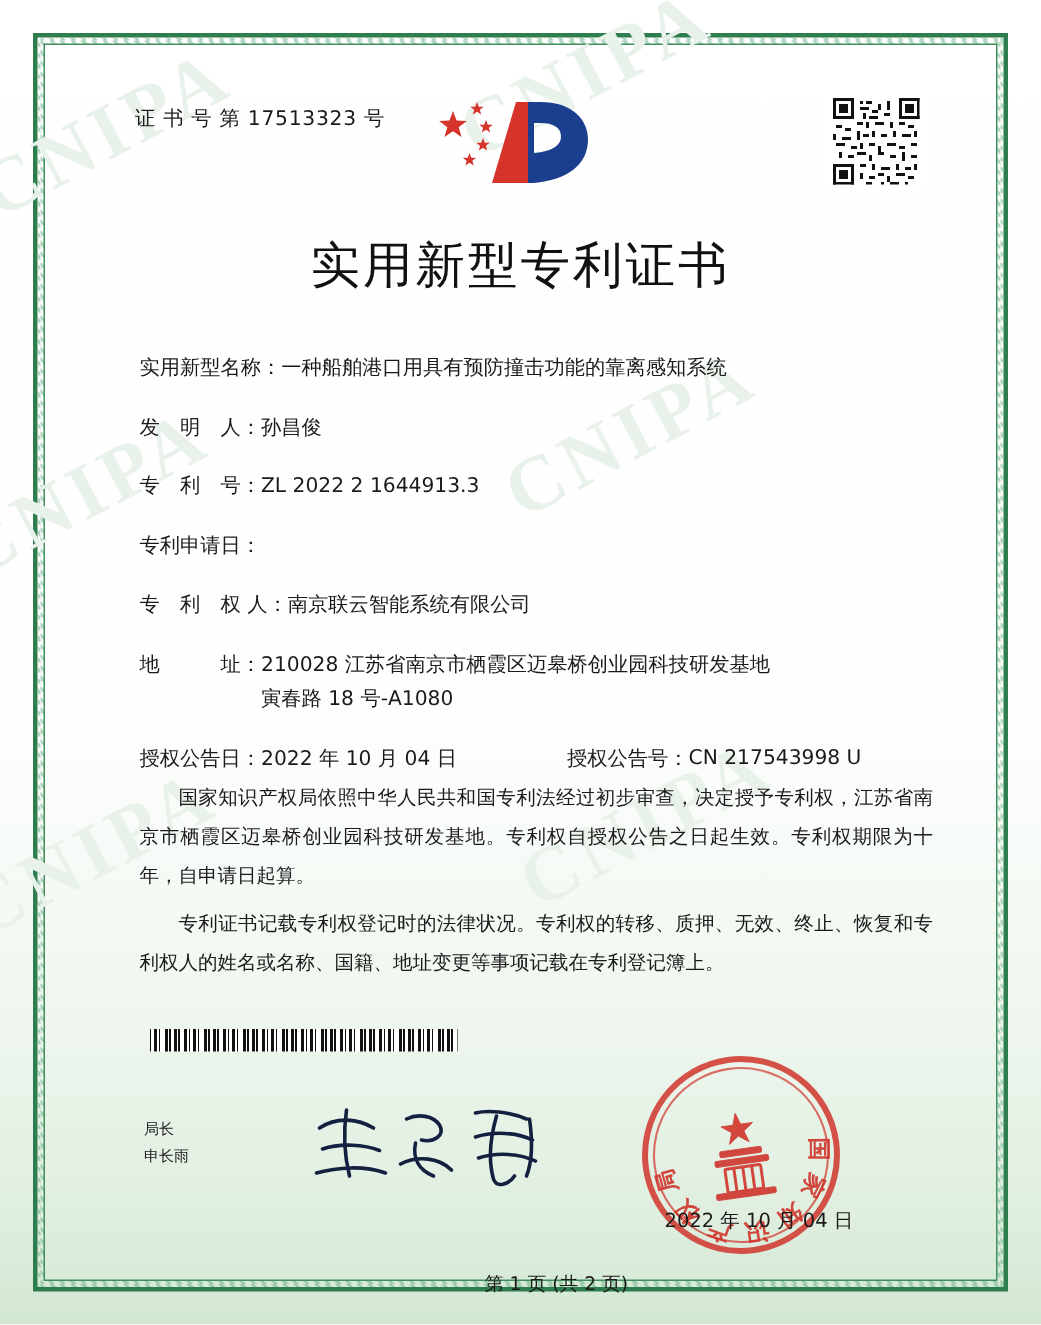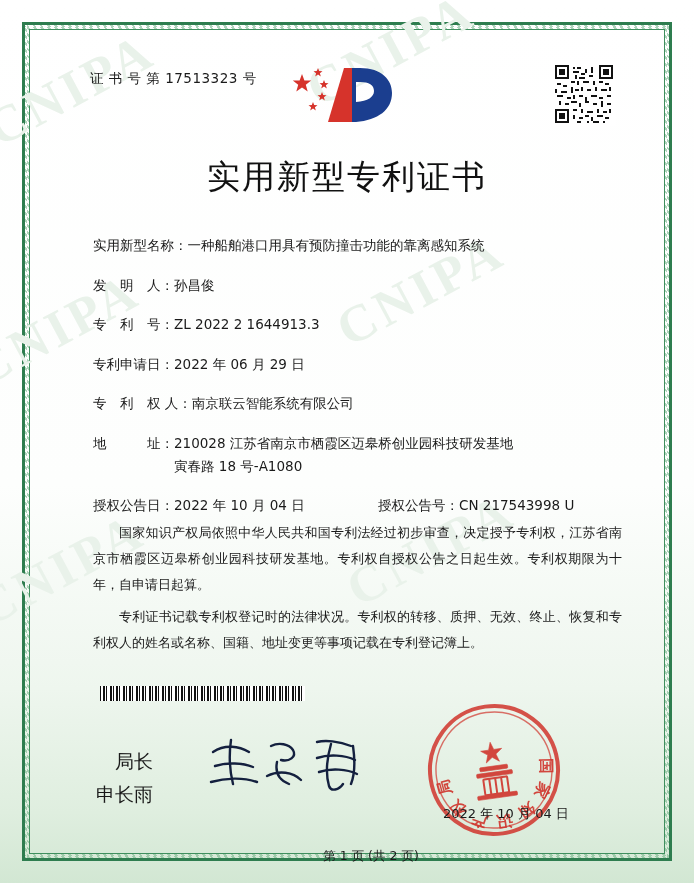--- a/index.html
+++ b/index.html
@@ -130,21 +130,21 @@
     background:
       repeating-linear-gradient(90deg,
         #111 0 1px, #fff 1px 3px,
         #111 3px 5px, #fff 5px 6px,
         #111 6px 7px, #fff 7px 10px,
         #111 10px 12px, #fff 12px 13px);
   }
 
   .sign-block{
     position:absolute;left:96px;top:745px;
-    font-size:19px;line-height:1.75;color:#1a1a1a;text-align:right;
+    font-size:10px;line-height:1.75;color:#1a1a1a;
   }
   .handwrite{
     position:absolute;left:205px;top:732px;
     width:170px;height:64px;
   }
 
   
   .seal{
     position:absolute;left:424px;top:700px;
     width:140px;height:140px;
@@ -291,21 +291,20 @@
         <span class="fvalue">孙昌俊</span>
       </div>
 
       <div class="frow">
         <span class="flabel">专　利　号：</span>
         <span class="fvalue">ZL 2022 2 1644913.3</span>
       </div>
 
       <div class="frow">
         <span class="flabel">专利申请日：</span>
-        <span class="fvalue">2022 年 06 月 29 日</span>
       </div>
 
       <div class="frow">
         <span class="flabel">专　利　权 人：</span>
         <span class="fvalue">南京联云智能系统有限公司</span>
       </div>
 
       <div class="frow">
         <span class="flabel">地　　　址：</span>
         <span class="fvalue">

